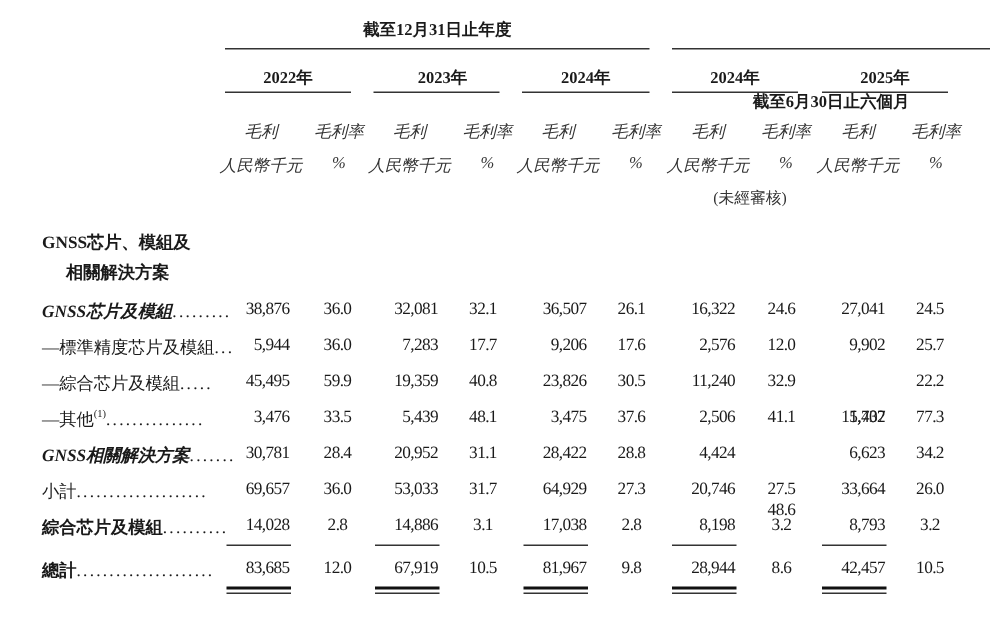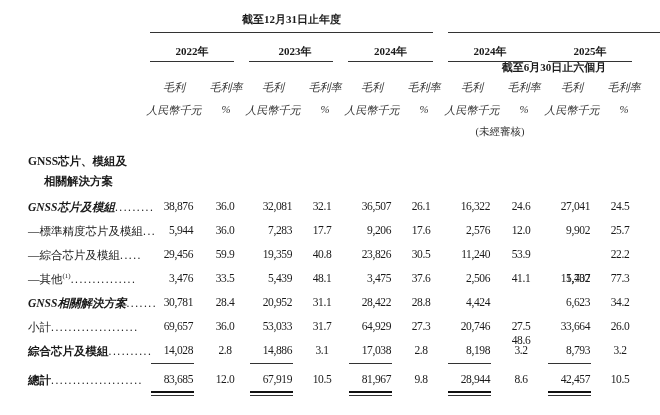--- a/index.html
+++ b/index.html
@@ -87,28 +87,28 @@
       <div class="abs pct" style="left: 302px; width: 40px; top: 224px;">17.7</div>
       <div class="abs num" style="left: 331px; width: 60px; top: 224px;">9,206</div>
       <div class="abs pct" style="left: 401px; width: 40px; top: 224px;">17.6</div>
       <div class="abs num" style="left: 430px; width: 60px; top: 224px;">2,576</div>
       <div class="abs pct" style="left: 501px; width: 40px; top: 224px;">12.0</div>
       <div class="abs num" style="left: 530px; width: 60px; top: 224px;">9,902</div>
       <div class="abs pct" style="left: 600px; width: 40px; top: 224px;">25.7</div>
     </div>
     <div>
       <div class="abs label" style="left: 28px; top: 248px;"><span>—綜合芯片及模組</span><span class="dots">.....</span></div>
-      <div class="abs num" style="left: 133px; width: 60px; top: 248px;">29,456</div>
+      <div class="abs num" style="left: 133px; width: 60px; top: 248px;">45,495</div>
       <div class="abs pct" style="left: 205px; width: 40px; top: 248px;">59.9</div>
       <div class="abs num" style="left: 232px; width: 60px; top: 248px;">19,359</div>
       <div class="abs pct" style="left: 302px; width: 40px; top: 248px;">40.8</div>
       <div class="abs num" style="left: 331px; width: 60px; top: 248px;">23,826</div>
       <div class="abs pct" style="left: 401px; width: 40px; top: 248px;">30.5</div>
       <div class="abs num" style="left: 430px; width: 60px; top: 248px;">11,240</div>
-      <div class="abs pct" style="left: 501px; width: 40px; top: 248px;">53.9</div>
+      <div class="abs pct" style="left: 501px; width: 40px; top: 248px;">32.9</div>
       <div class="abs num" style="left: 530px; width: 60px; top: 248px; margin-top: 24px;">15,407</div>
       <div class="abs pct" style="left: 600px; width: 40px; top: 248px;">22.2</div>
     </div>
     <div>
       <div class="abs label" style="left: 28px; top: 272px;"><span>—其他</span><span class="sup">(1)</span><span class="dots">...............</span></div>
       <div class="abs num" style="left: 133px; width: 60px; top: 272px;">3,476</div>
       <div class="abs pct" style="left: 205px; width: 40px; top: 272px;">33.5</div>
       <div class="abs num" style="left: 232px; width: 60px; top: 272px;">5,439</div>
       <div class="abs pct" style="left: 302px; width: 40px; top: 272px;">48.1</div>
       <div class="abs num" style="left: 331px; width: 60px; top: 272px;">3,475</div>

